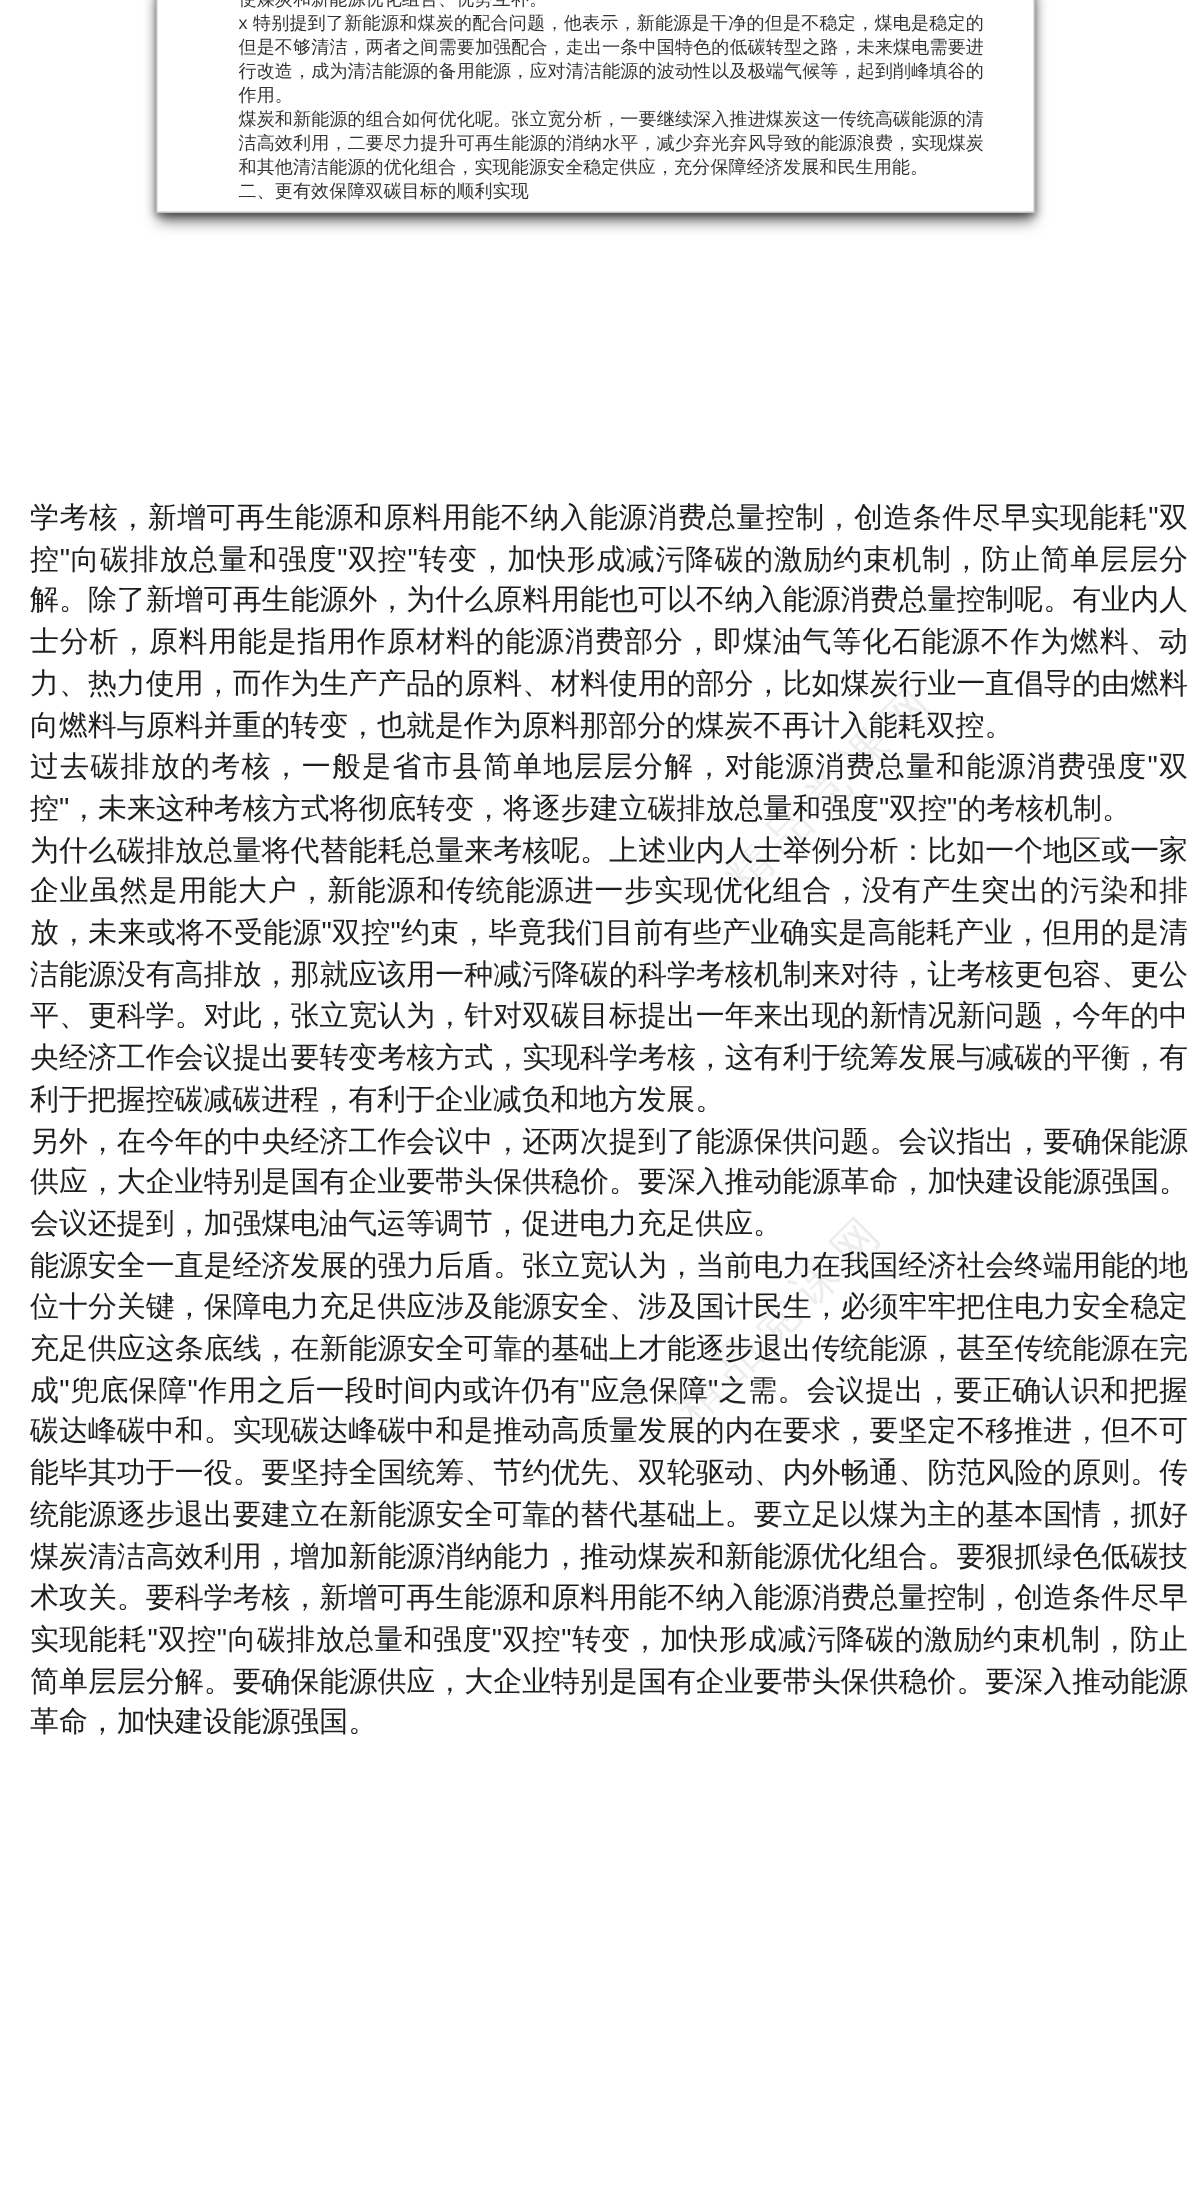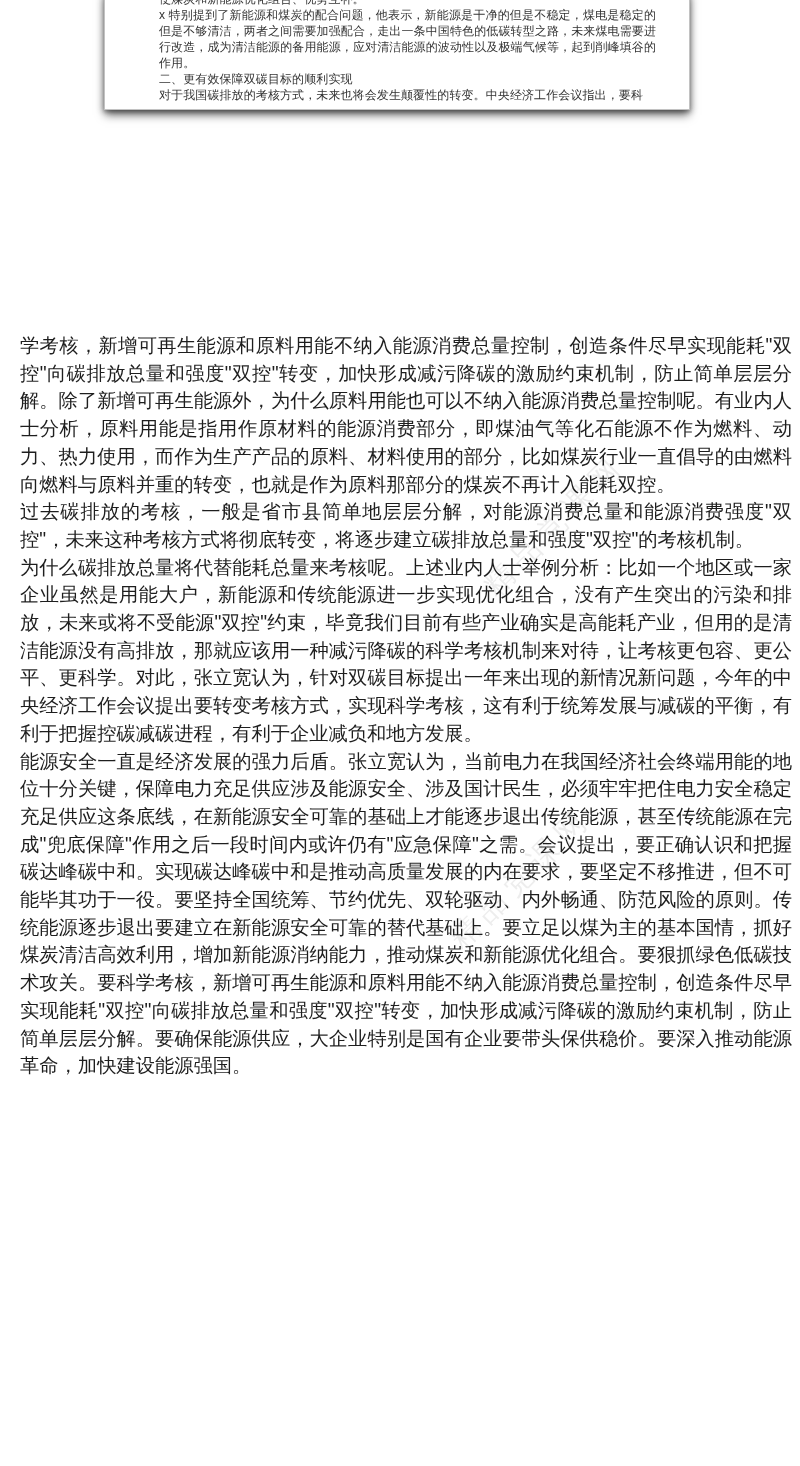--- a/index.html
+++ b/index.html
@@ -72,25 +72,26 @@
 
 <div class="canvas">
 
   <span class="wm wm-a">精品党课网</span>
   <span class="wm wm-b">精品党课网</span>
 
   <div class="preview-card">
     <p>使煤炭和新能源优化组合、优势互补。</p>
     <div>
         <p>x 特别提到了新能源和煤炭的配合问题，他表示，新能源是干净的但是不稳定，煤电是稳定的但是不够清洁，两者之间需要加强配合，走出一条中国特色的低碳转型之路，未来煤电需要进行改造，成为清洁能源的备用能源，应对清洁能源的波动性以及极端气候等，起到削峰填谷的作用。</p>
+        <p>煤炭和新能源的组合如何优化呢。张立宽分析，一要继续深入推进煤炭这一传统高碳能源的清洁高效利用，二要尽力提升可再生能源的消纳水平，减少弃光弃风导致的能源浪费，实现煤炭和其他清洁能源的优化组合，实现能源安全稳定供应，充分保障经济发展和民生用能。</p>
         <p>二、更有效保障双碳目标的顺利实现</p>
-        <p>对于我国碳排放的考核方式，未来也将会发生颠覆性的转变。中央经济工作会议指出，要科</p>
       </div>
   </div>
 
   <div class="article">
       <p>学考核，新增可再生能源和原料用能不纳入能源消费总量控制，创造条件尽早实现能耗"双控"向碳排放总量和强度"双控"转变，加快形成减污降碳的激励约束机制，防止简单层层分解。除了新增可再生能源外，为什么原料用能也可以不纳入能源消费总量控制呢。有业内人士分析，原料用能是指用作原材料的能源消费部分，即煤油气等化石能源不作为燃料、动力、热力使用，而作为生产产品的原料、材料使用的部分，比如煤炭行业一直倡导的由燃料向燃料与原料并重的转变，也就是作为原料那部分的煤炭不再计入能耗双控。</p>
       <p>过去碳排放的考核，一般是省市县简单地层层分解，对能源消费总量和能源消费强度"双控"，未来这种考核方式将彻底转变，将逐步建立碳排放总量和强度"双控"的考核机制。</p>
       <p>为什么碳排放总量将代替能耗总量来考核呢。上述业内人士举例分析：比如一个地区或一家企业虽然是用能大户，新能源和传统能源进一步实现优化组合，没有产生突出的污染和排放，未来或将不受能源"双控"约束，毕竟我们目前有些产业确实是高能耗产业，但用的是清洁能源没有高排放，那就应该用一种减污降碳的科学考核机制来对待，让考核更包容、更公平、更科学。对此，张立宽认为，针对双碳目标提出一年来出现的新情况新问题，今年的中央经济工作会议提出要转变考核方式，实现科学考核，这有利于统筹发展与减碳的平衡，有利于把握控碳减碳进程，有利于企业减负和地方发展。</p>
+      <p>另外，在今年的中央经济工作会议中，还两次提到了能源保供问题。会议指出，要确保能源供应，大企业特别是国有企业要带头保供稳价。要深入推动能源革命，加快建设能源强国。会议还提到，加强煤电油气运等调节，促进电力充足供应。</p>
       <p>能源安全一直是经济发展的强力后盾。张立宽认为，当前电力在我国经济社会终端用能的地位十分关键，保障电力充足供应涉及能源安全、涉及国计民生，必须牢牢把住电力安全稳定充足供应这条底线，在新能源安全可靠的基础上才能逐步退出传统能源，甚至传统能源在完成"兜底保障"作用之后一段时间内或许仍有"应急保障"之需。会议提出，要正确认识和把握碳达峰碳中和。实现碳达峰碳中和是推动高质量发展的内在要求，要坚定不移推进，但不可能毕其功于一役。要坚持全国统筹、节约优先、双轮驱动、内外畅通、防范风险的原则。传统能源逐步退出要建立在新能源安全可靠的替代基础上。要立足以煤为主的基本国情，抓好煤炭清洁高效利用，增加新能源消纳能力，推动煤炭和新能源优化组合。要狠抓绿色低碳技术攻关。要科学考核，新增可再生能源和原料用能不纳入能源消费总量控制，创造条件尽早实现能耗"双控"向碳排放总量和强度"双控"转变，加快形成减污降碳的激励约束机制，防止简单层层分解。要确保能源供应，大企业特别是国有企业要带头保供稳价。要深入推动能源革命，加快建设能源强国。</p>
     </div>
 
 </div>
 
 </body></html>

